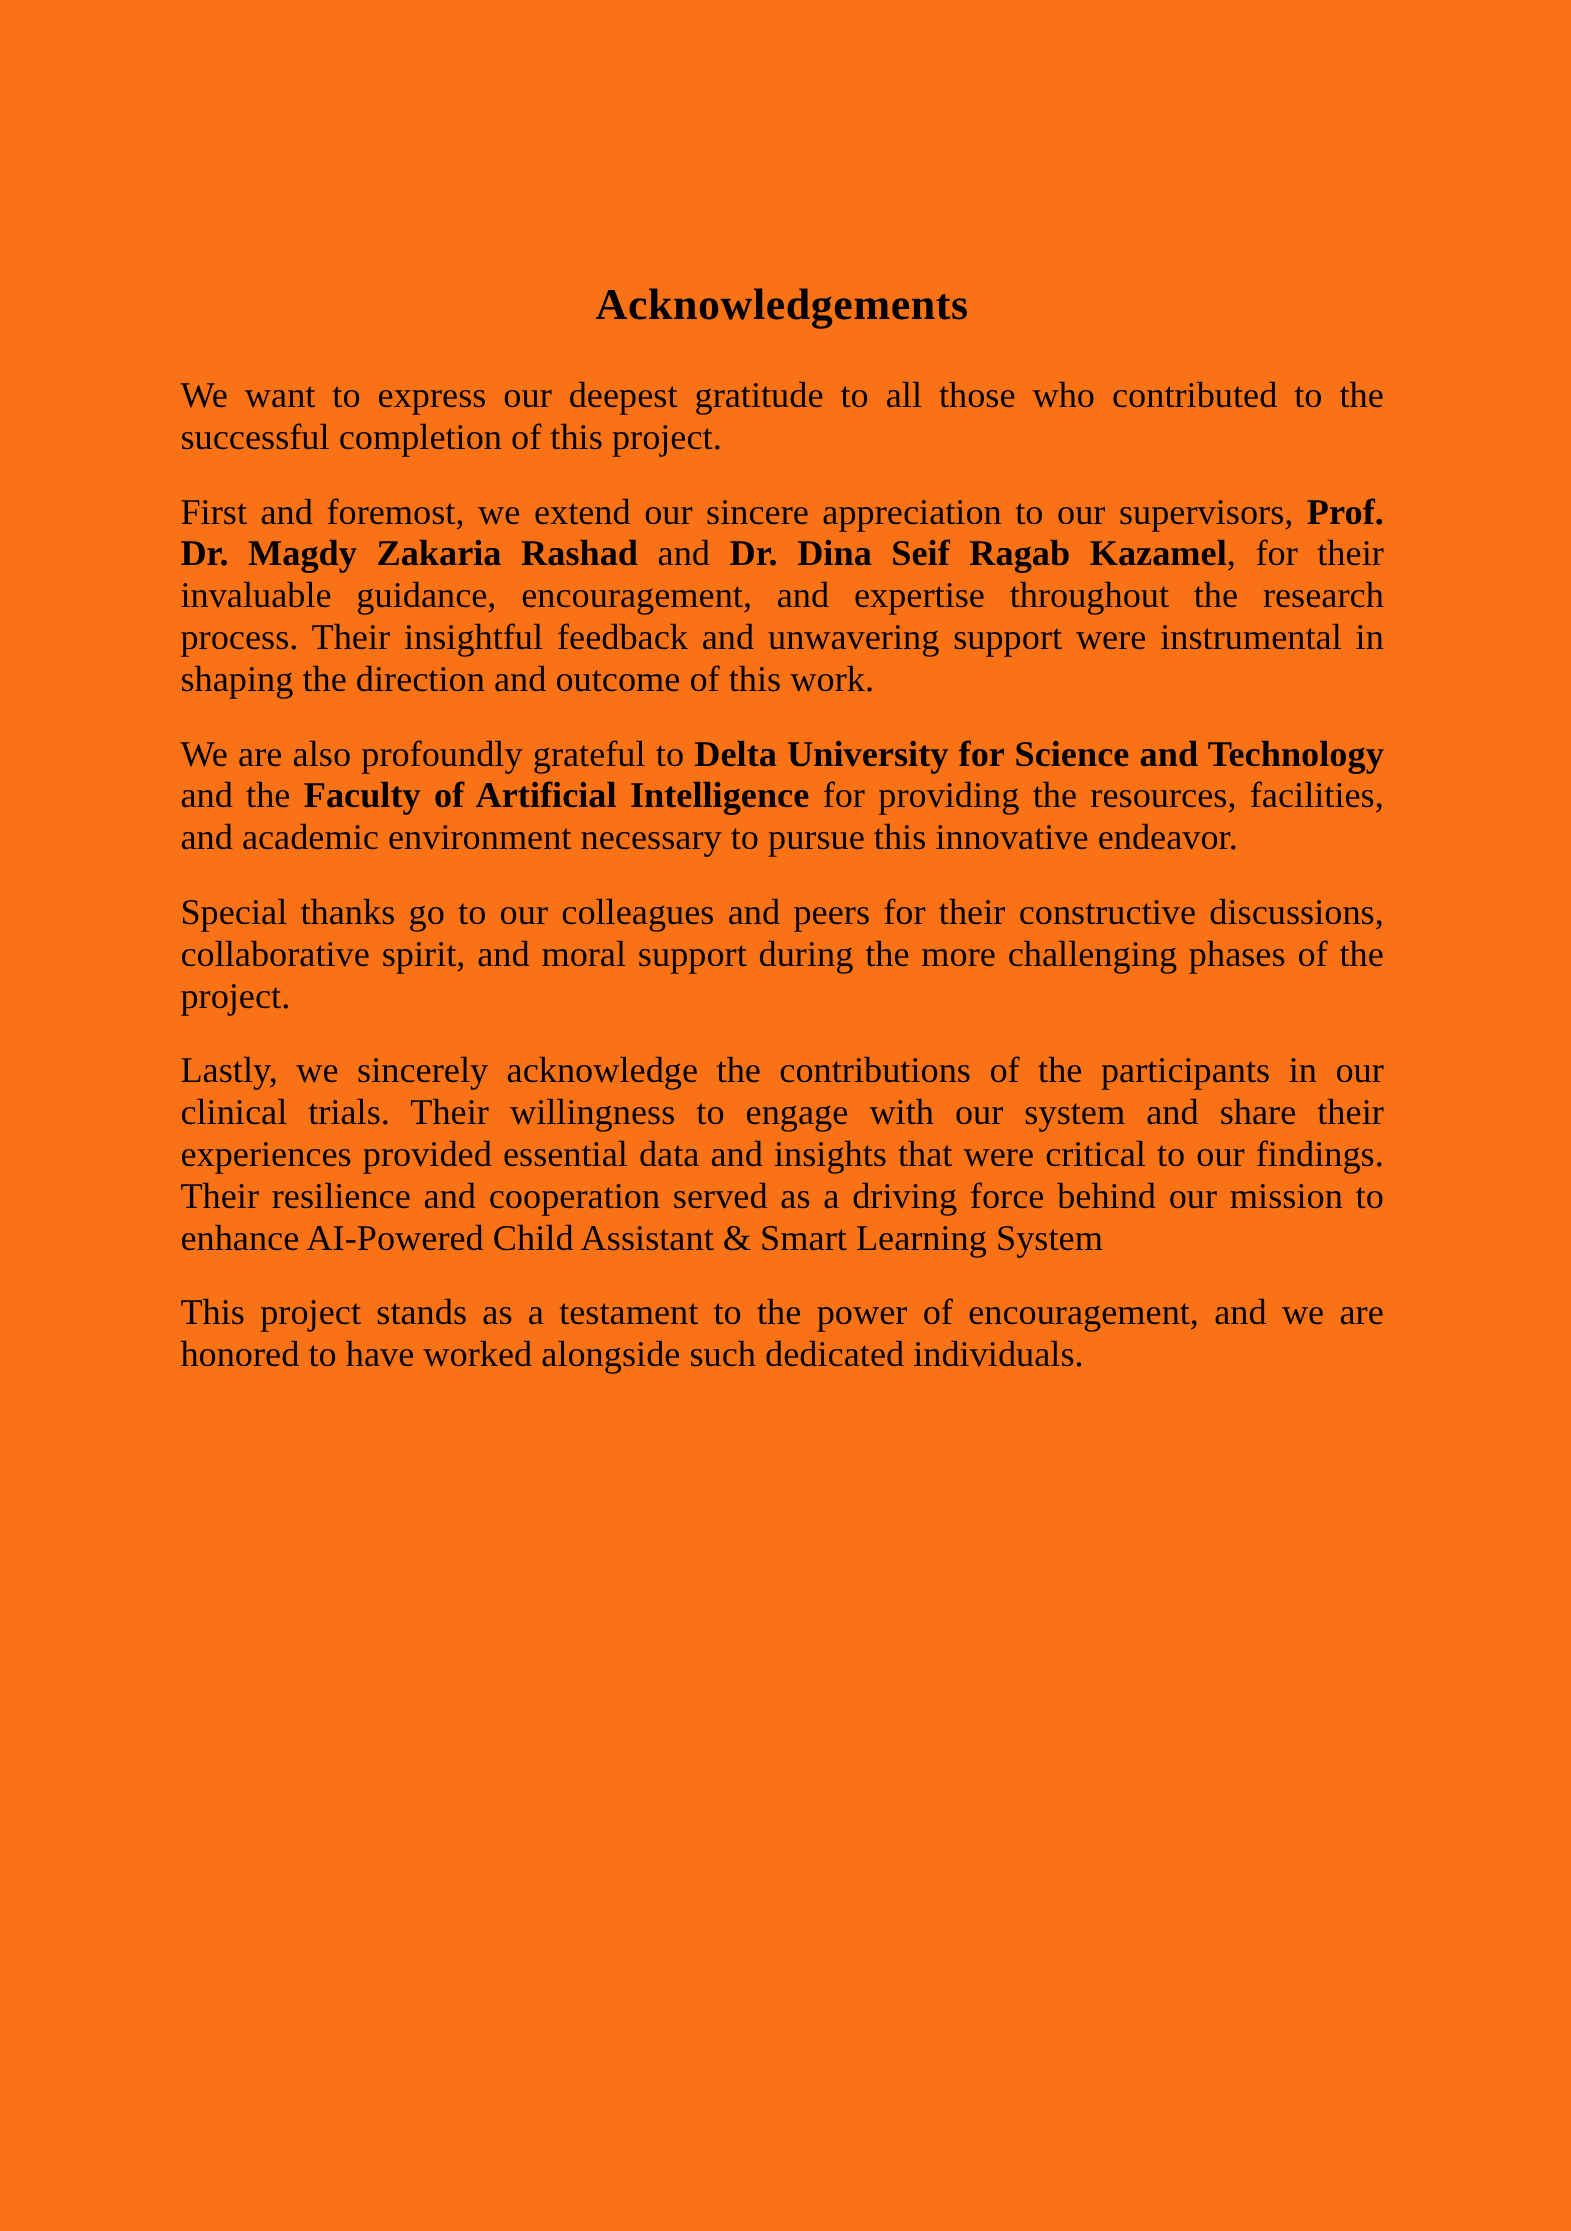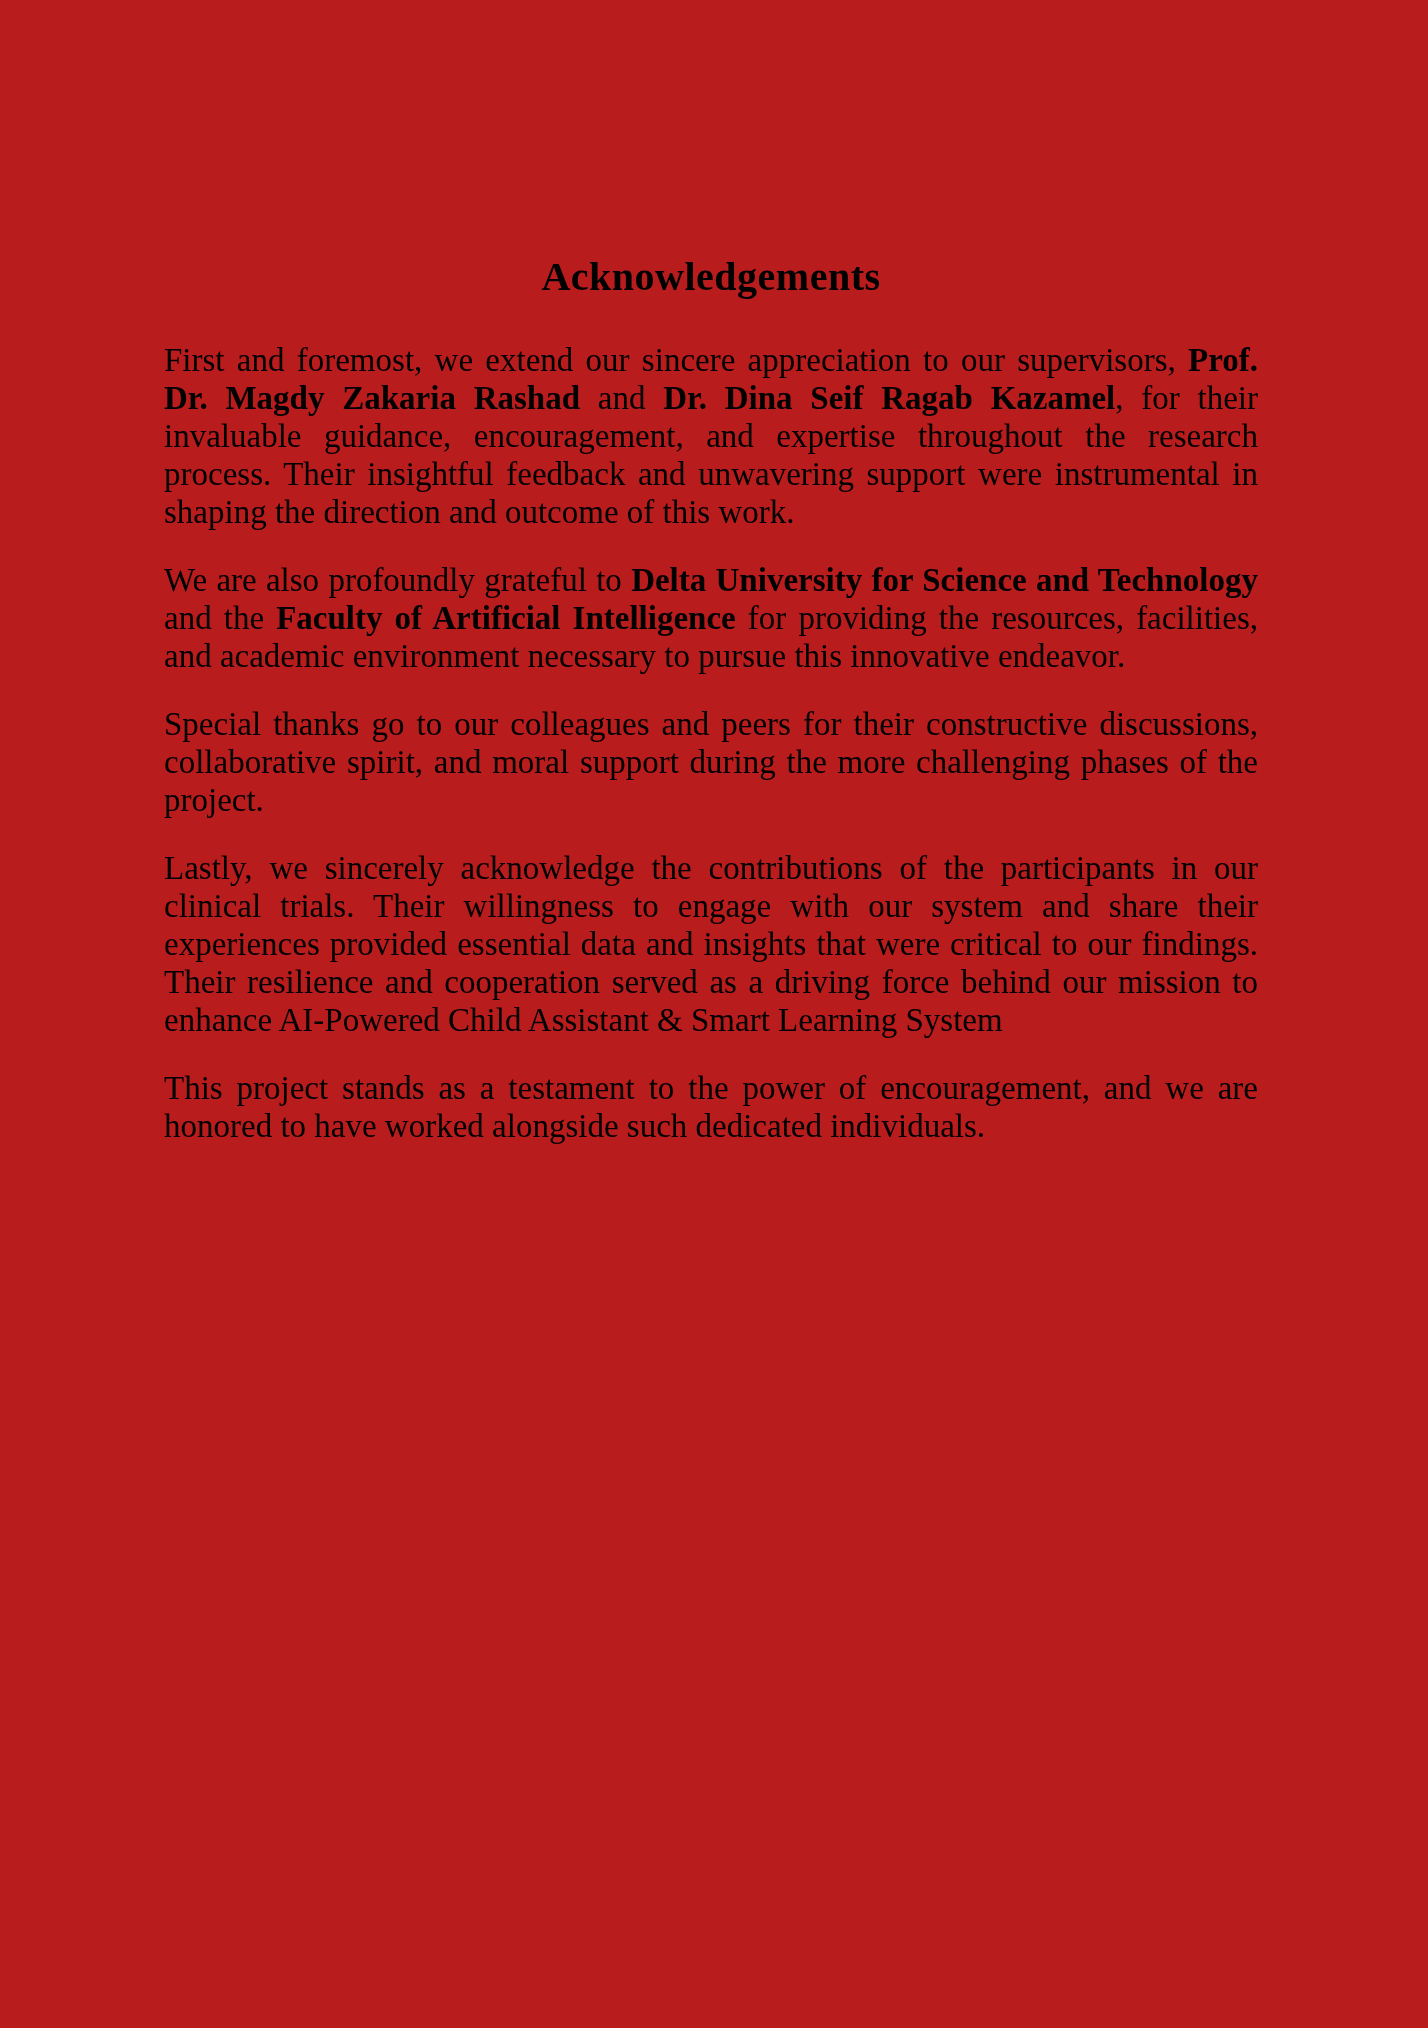--- a/index.html
+++ b/index.html
@@ -4,21 +4,21 @@
 <style>
   html, body {
     margin: 0;
     padding: 0;
     background: #ffffff;
   }
   .page {
     position: relative;
     width: 1428px;
     height: 2028px;
-    background: #b91c1c;
+    background: #f97316;
     color: #000000;
     font-family: "Liberation Serif", serif;
     overflow: hidden;
     box-sizing: border-box;
   }
   .content {
     box-sizing: border-box;
     padding: 254px 170px 0 164px;
   }
   .doc-title {
@@ -40,20 +40,21 @@
     font-weight: bold;
   }
 </style>
 </head>
 <body>
 
 <div class="page">
   <div class="content">
     <h1 class="doc-title">Acknowledgements</h1>
     <div class="paragraphs">
+        <p class="para"><span>We want to express our deepest gratitude to all those who contributed to the successful completion of this project.</span></p>
         <p class="para"><span>First and foremost, we extend our sincere appreciation to our supervisors, </span><b>Prof. Dr. Magdy Zakaria Rashad</b><span> and </span><b>Dr. Dina Seif Ragab Kazamel</b><span>, for their invaluable guidance, encouragement, and expertise throughout the research process. Their insightful feedback and unwavering support were instrumental in shaping the direction and outcome of this work.</span></p>
         <p class="para"><span>We are also profoundly grateful to </span><b>Delta University for Science and Technology</b><span> and the </span><b>Faculty of Artificial Intelligence</b><span> for providing the resources, facilities, and academic environment necessary to pursue this innovative endeavor.</span></p>
         <p class="para"><span>Special thanks go to our colleagues and peers for their constructive discussions, collaborative spirit, and moral support during the more challenging phases of the project.</span></p>
         <p class="para"><span>Lastly, we sincerely acknowledge the contributions of the participants in our clinical trials. Their willingness to engage with our system and share their experiences provided essential data and insights that were critical to our findings. Their resilience and cooperation served as a driving force behind our mission to enhance AI-Powered Child Assistant &amp; Smart Learning System</span></p>
         <p class="para"><span>This project stands as a testament to the power of encouragement, and we are honored to have worked alongside such dedicated individuals.</span></p>
       </div>
   </div>
 </div>
 
 </body></html>

